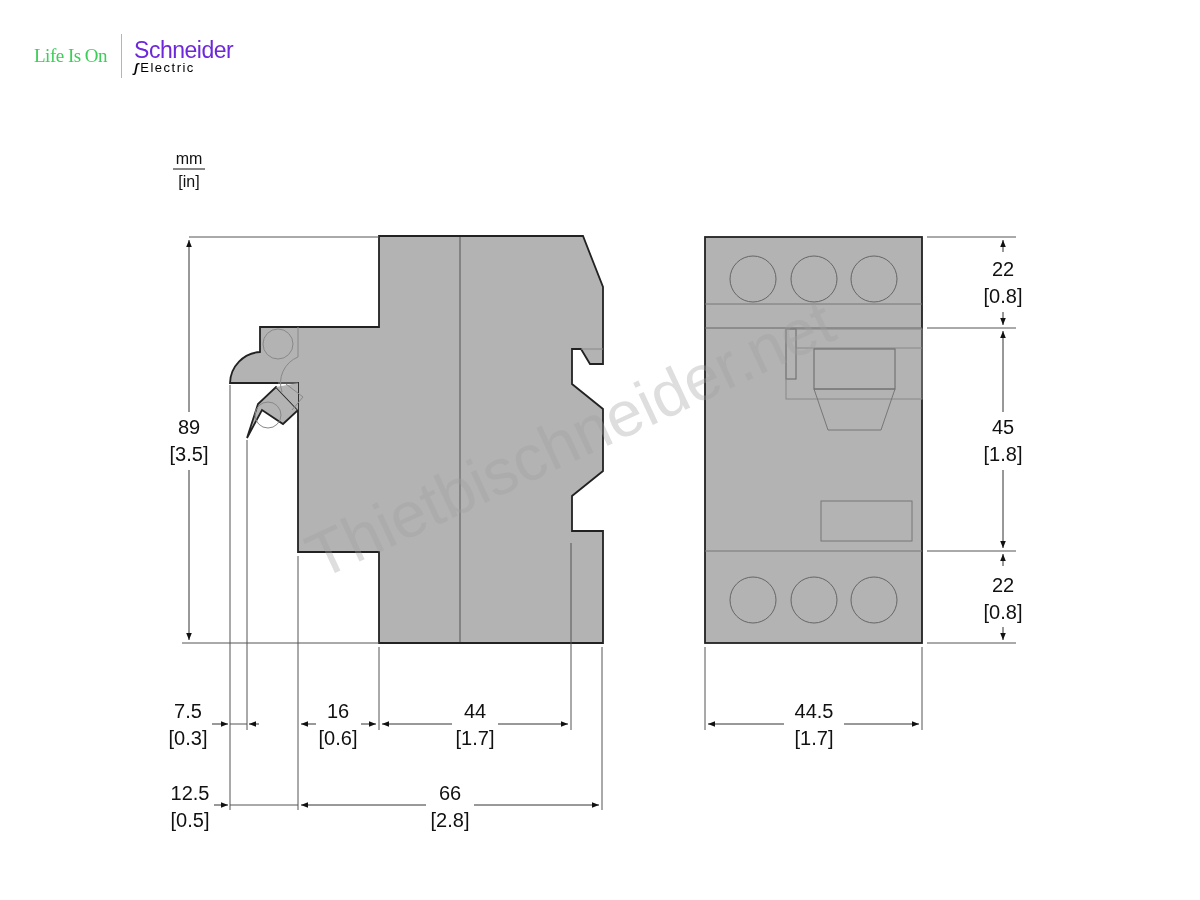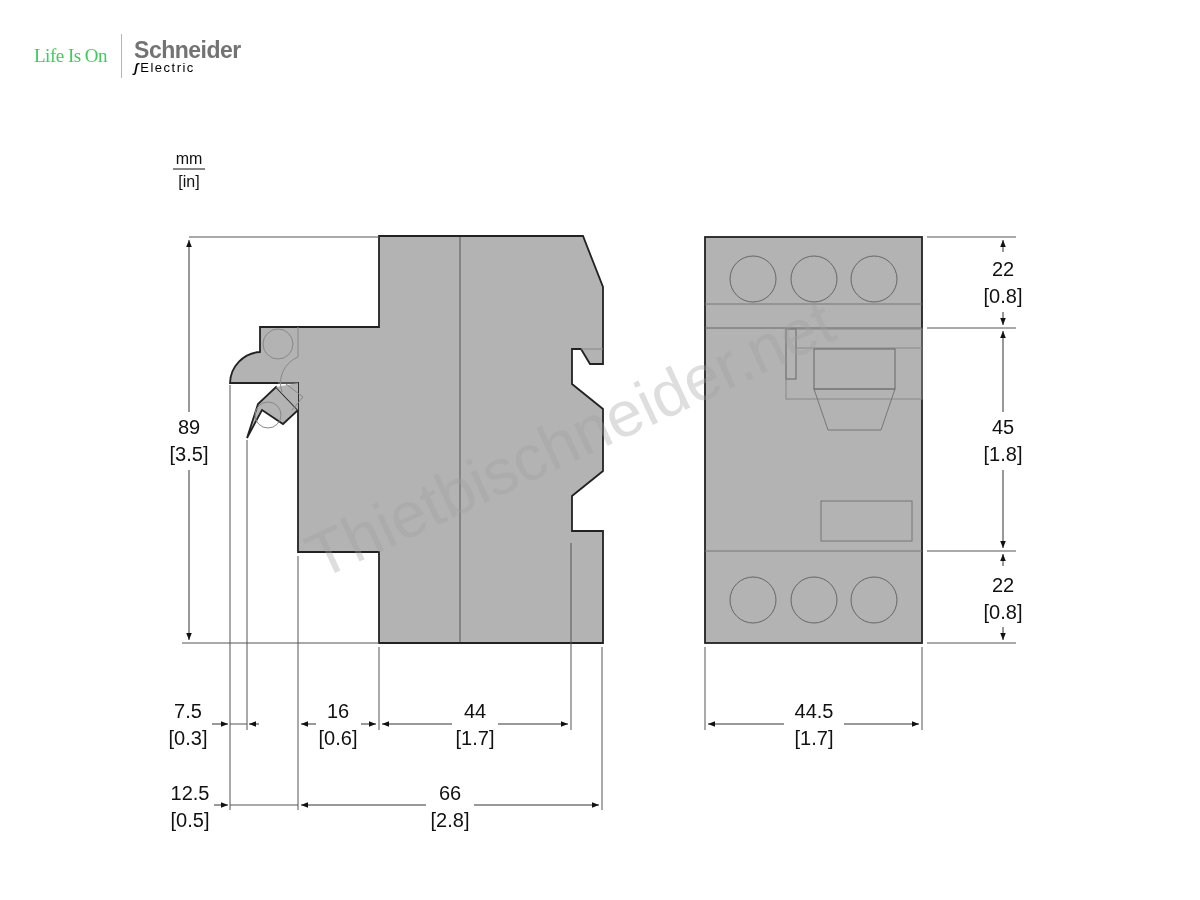--- a/index.html
+++ b/index.html
@@ -1,21 +1,21 @@
 <!DOCTYPE html>
 <html><head>
 <meta charset="utf-8">
 <style>
   html, body { margin: 0; padding: 0; background: #ffffff; }
   body { width: 1200px; height: 900px; position: relative; overflow: hidden; font-family: "Liberation Sans", sans-serif; }
   .logo { position: absolute; left: 34px; top: 34px; height: 44px; display: flex; align-items: center; }
   .tagline { color: #3dcd58; font-size: 19px; letter-spacing: -0.5px; font-family: Liberation Serif, serif; }
   .logo-sep { width: 1px; height: 44px; background: #b5b5b5; margin: 0 12px 0 14px; }
   .brand { display: flex; flex-direction: column; line-height: 1; }
-  .brand-name { color: #737373; font-weight: bold; font-size: 23px; letter-spacing: -0.5px; }
+  .brand-name { color: #6d28d9; font-weight: normal; font-size: 23px; letter-spacing: -0.5px; }
   .brand-sub { color: #000000; font-size: 13px; letter-spacing: 1.5px; margin-top: -1px; }
   .brand-sub .mark { font-weight: bold; font-style: italic; letter-spacing: 0; margin-right: 2px; }
   svg.drawing { position: absolute; left: 0; top: 0; }
   .dim-text { font-family: "Liberation Sans", sans-serif; font-size: 20px; fill: #111; text-anchor: middle; }
   .unit-text { font-family: "Liberation Sans", sans-serif; font-size: 16px; fill: #111; text-anchor: middle; }
   .watermark { font-family: "Liberation Sans", sans-serif; font-size: 64px; fill: #a0a0a0; fill-opacity: 0.35; }
 </style>
 </head>
 <body>
 

